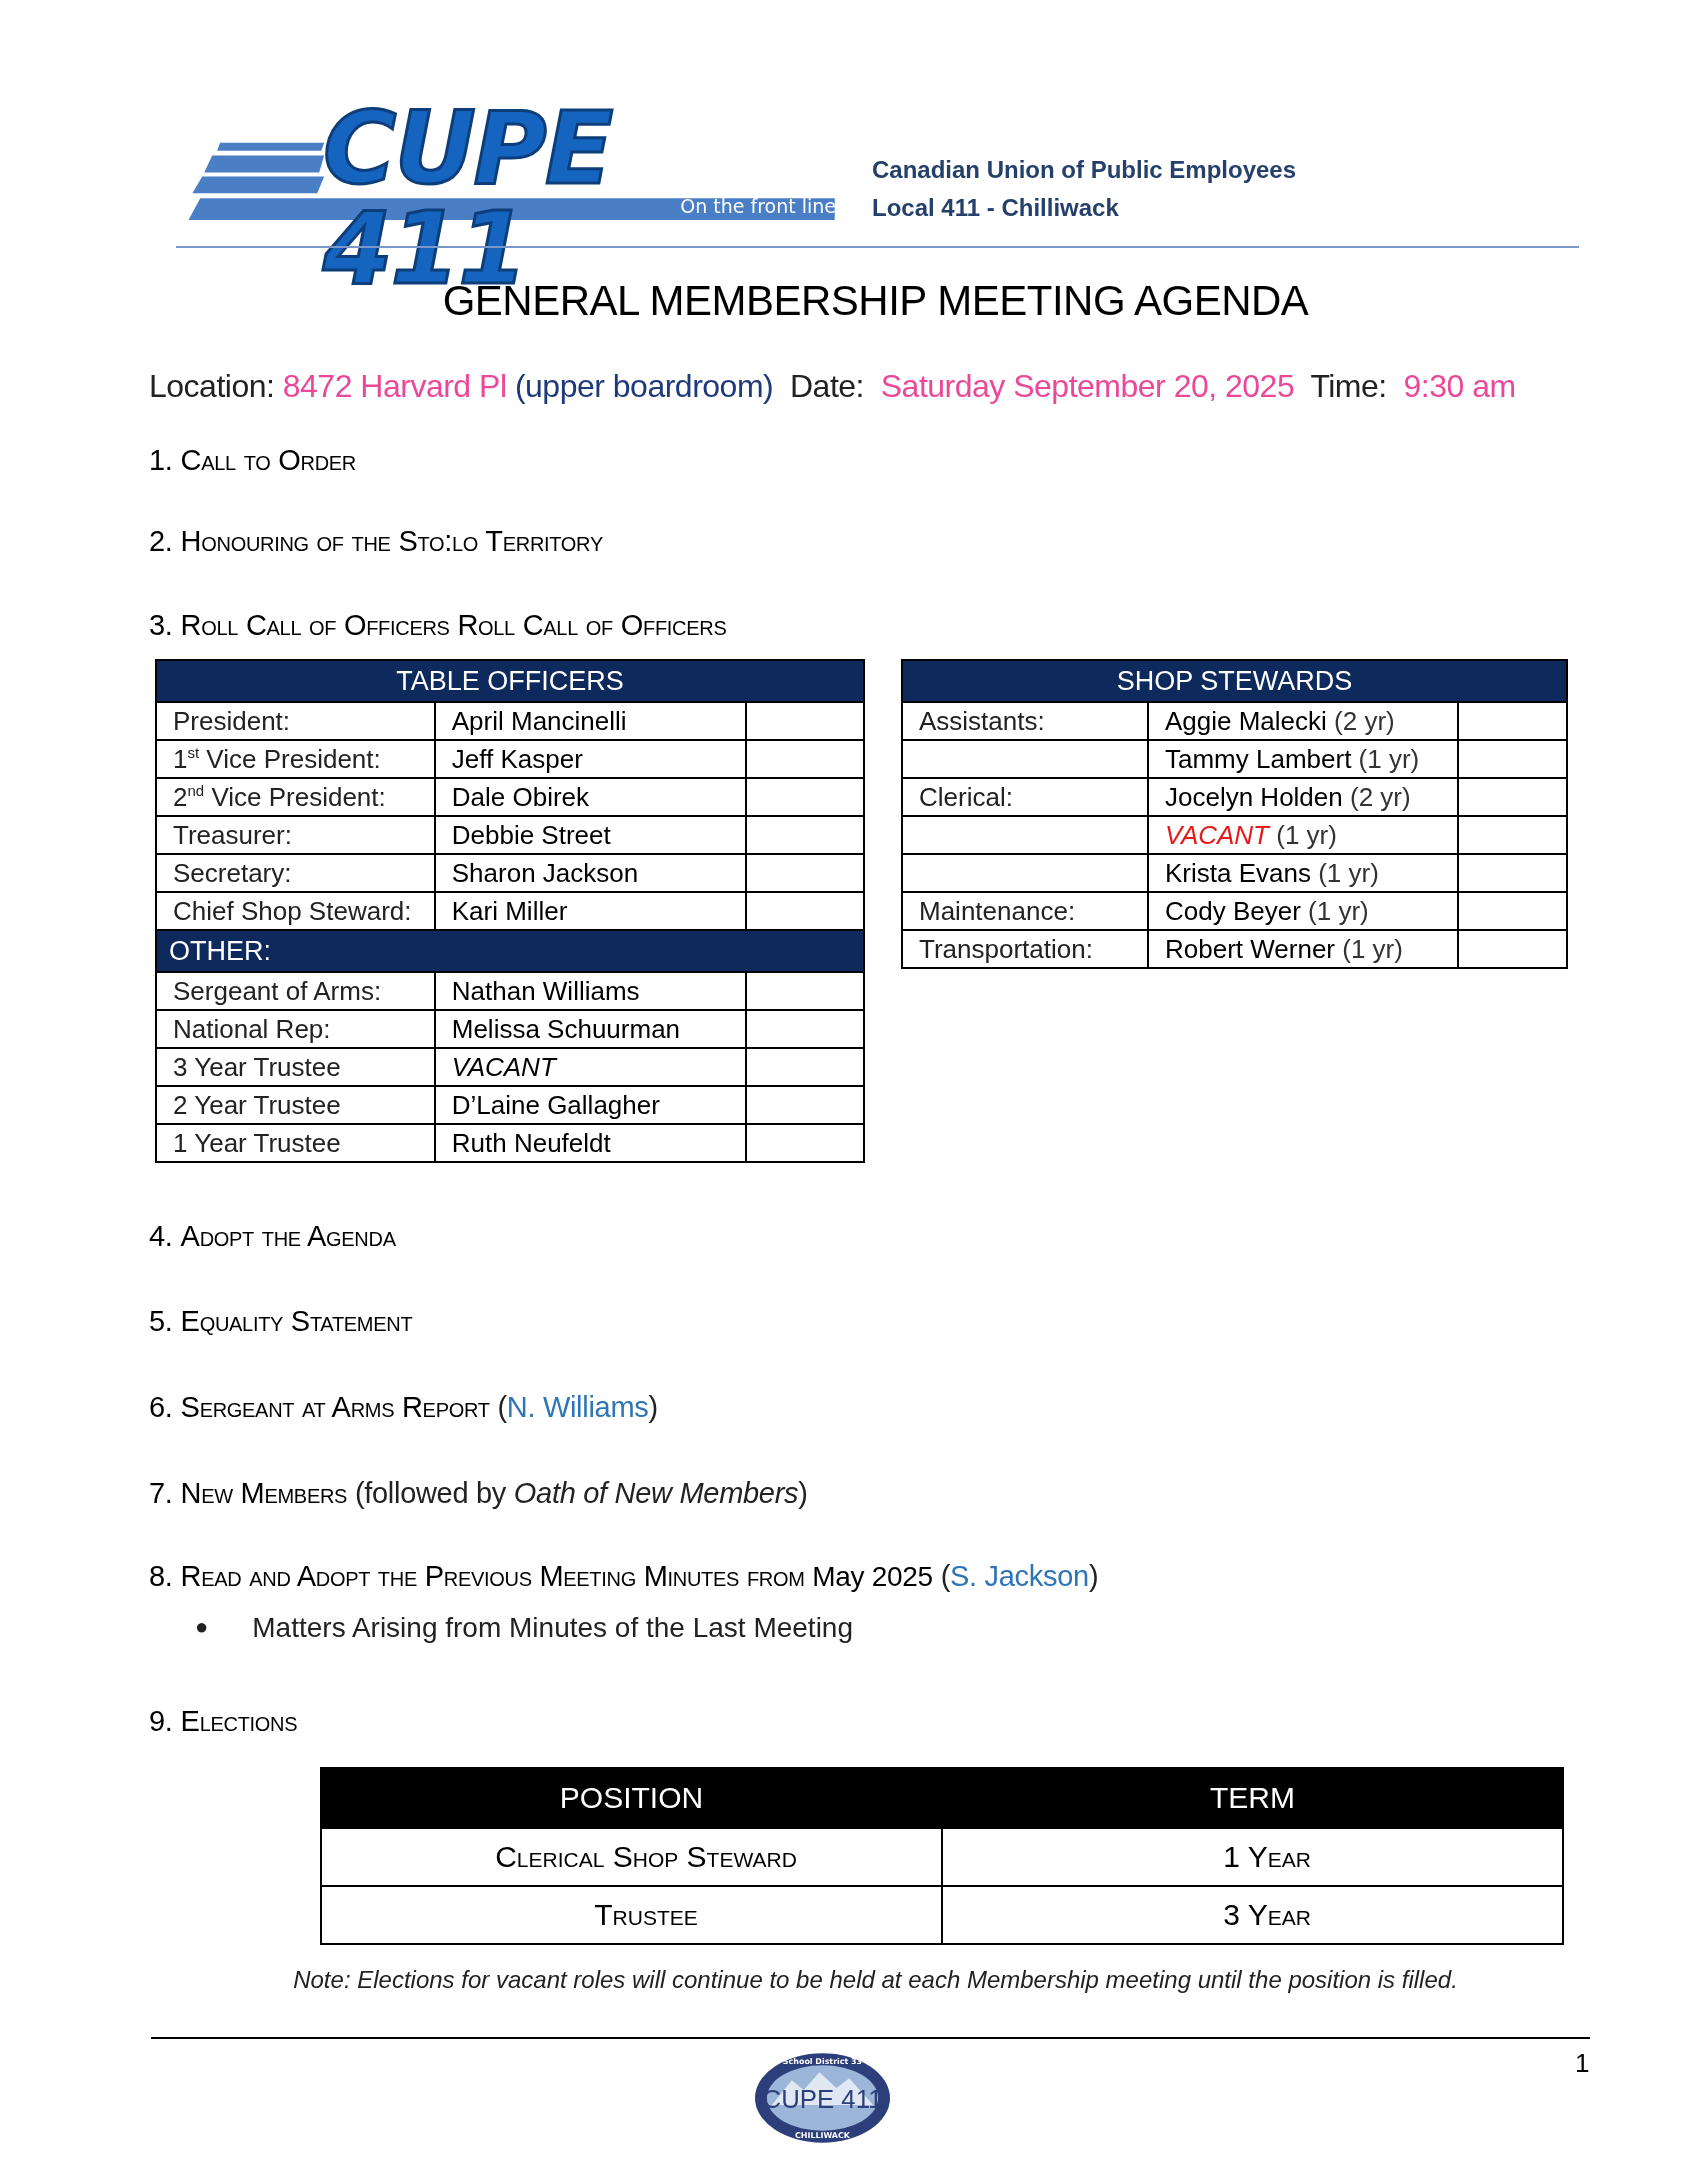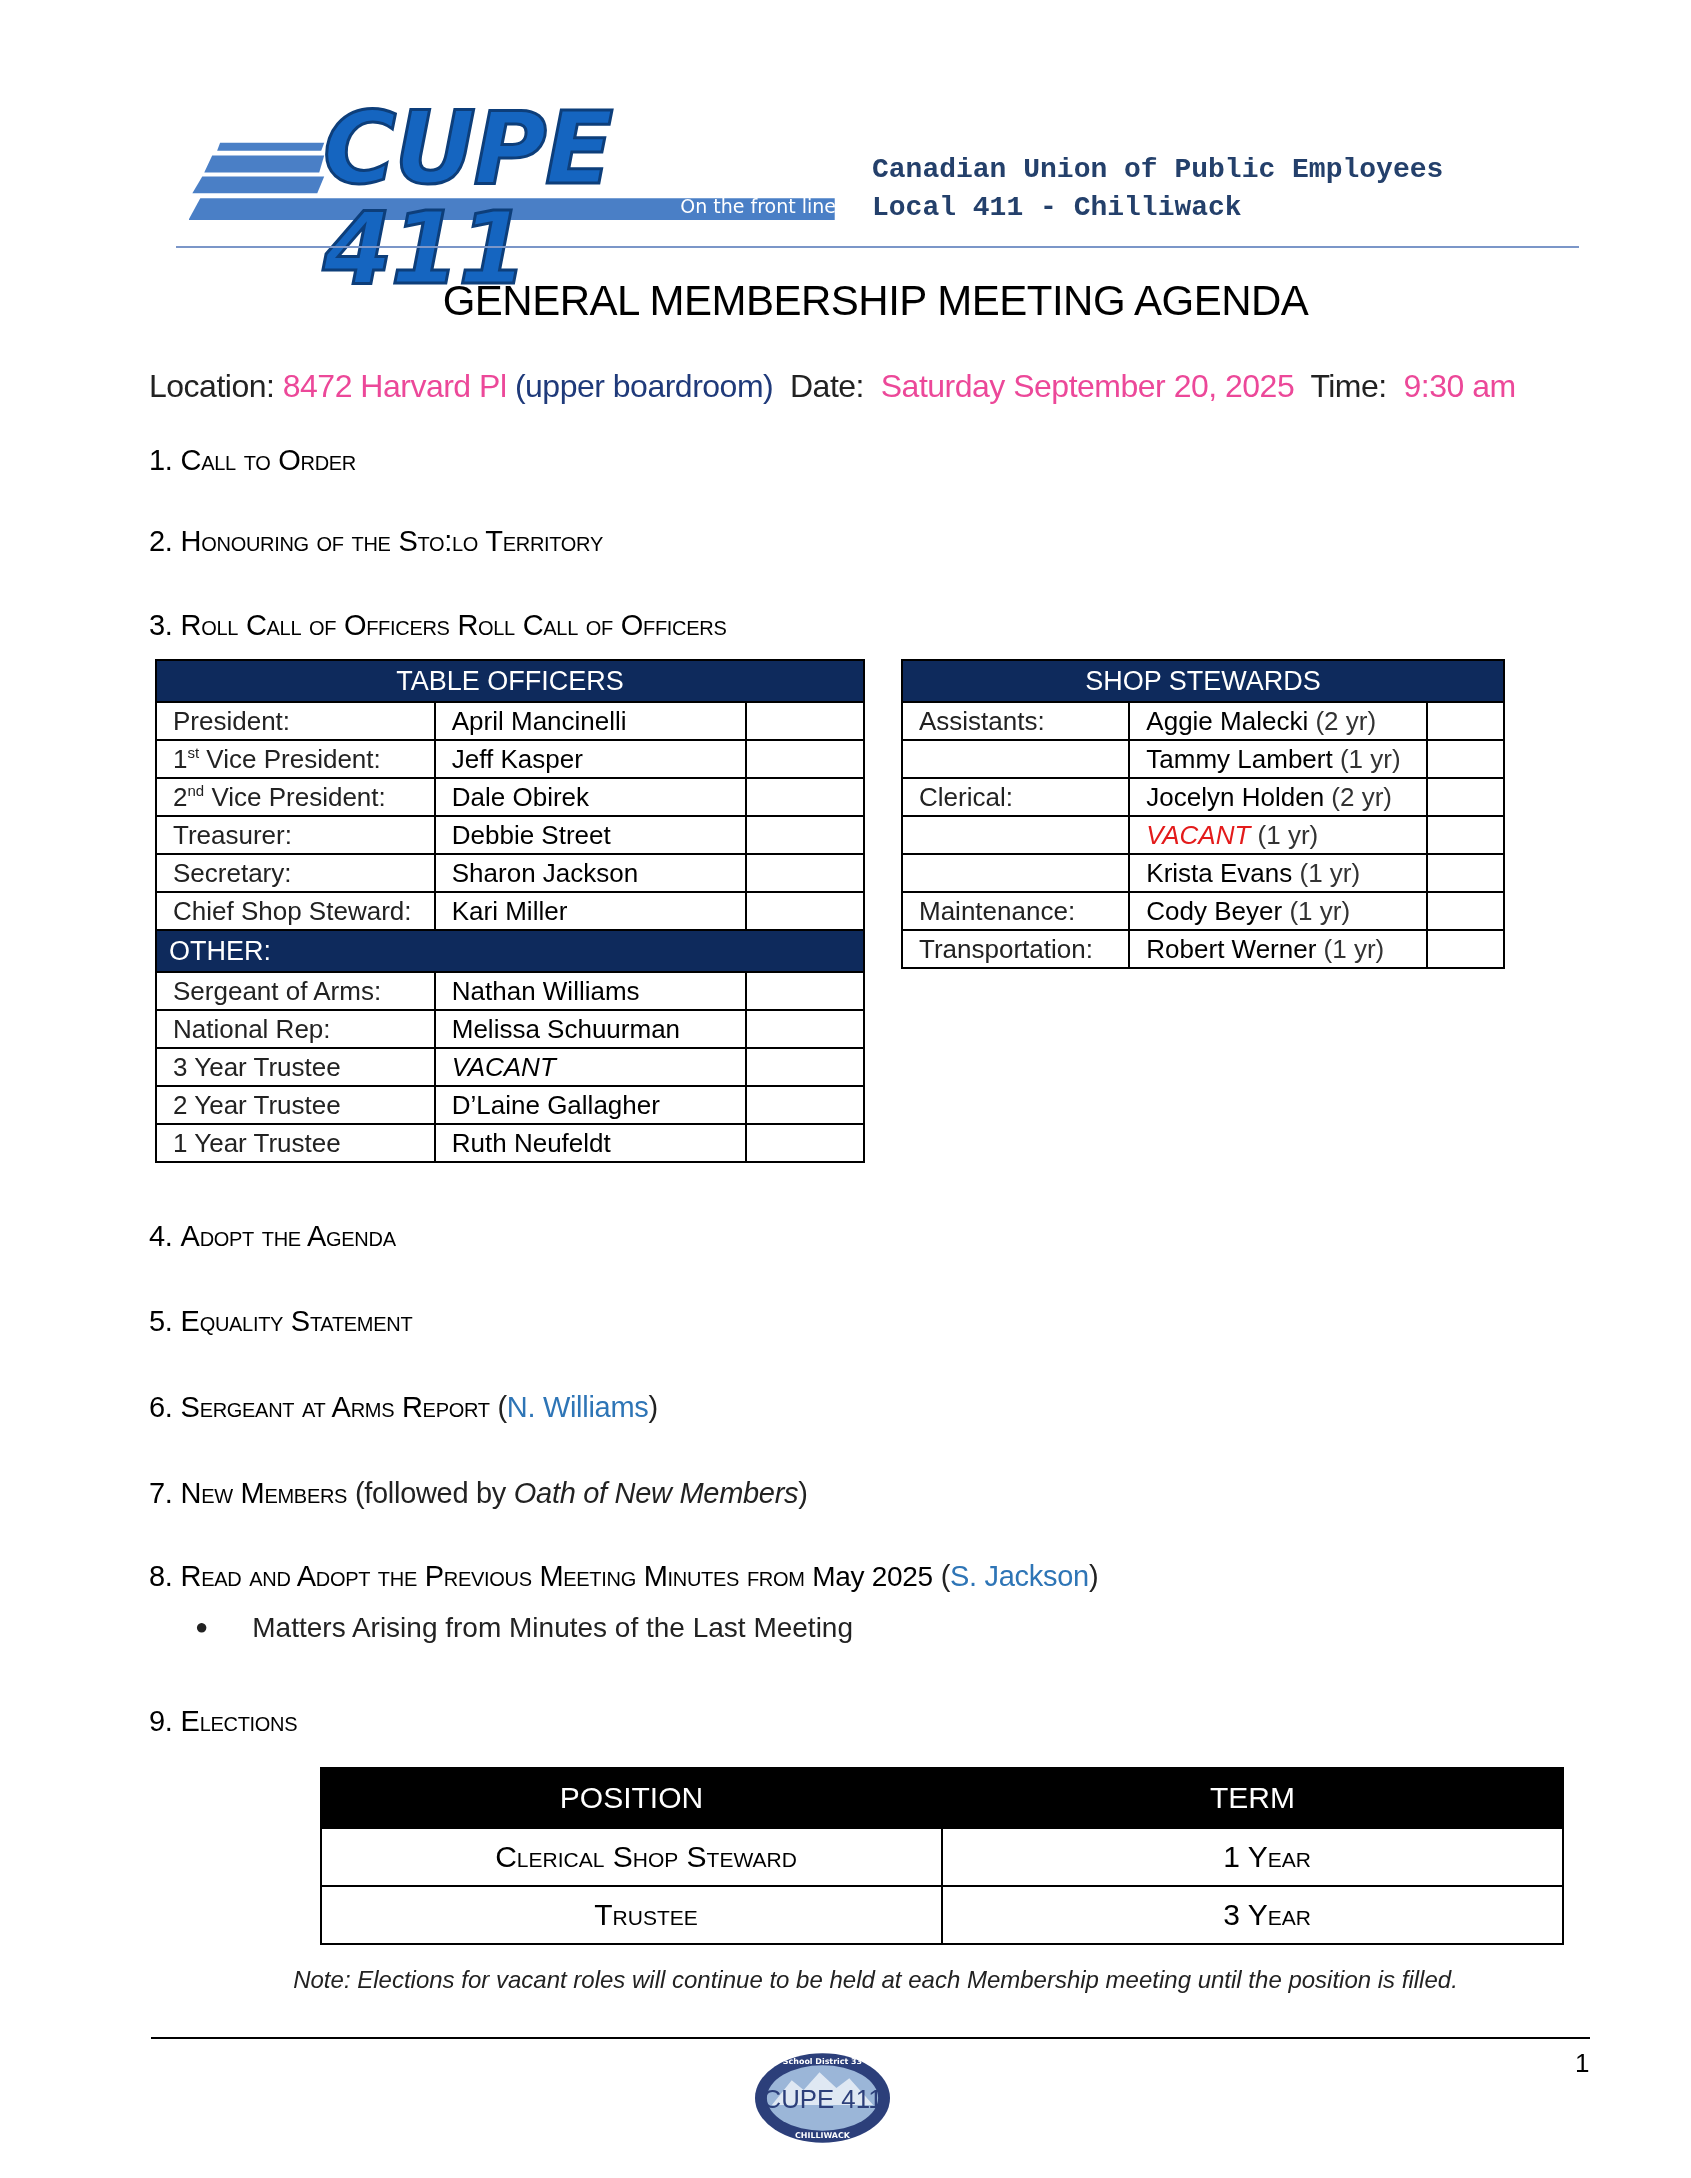--- a/index.html
+++ b/index.html
@@ -8,22 +8,22 @@
 
     
     .header { position: absolute; left: 0; top: 0; width: 1692px; height: 259px; }
     .logo { position: absolute; left: 189px; top: 111px; width: 657px; height: 114px; }
     .logo-stripes { position: absolute; left: 0; top: 0; width: 657px; height: 114px; }
     .logo-text { position: absolute; left: 134px; top: -12px; font-family: "DejaVu Sans", sans-serif;
                  font-weight: bold; font-style: italic; font-size: 100px; letter-spacing: -2px;
                  color: #1565c0; -webkit-text-stroke: 3px #0d3e7a; line-height: 1; }
     .logo-tagline { position: absolute; right: 10px; top: 84px; font-size: 19px; color: #ffffff;
                     font-family: "DejaVu Sans", sans-serif; }
-    .org-name { position: absolute; left: 872px; top: 151px; font-family: Liberation Mono, monospace;
-                font-weight: bold; font-size: 28px; color: #24406b; line-height: 38px; }
+    .org-name { position: absolute; left: 872px; top: 151px; font-family: Liberation Sans, sans-serif;
+                font-weight: bold; font-size: 24px; color: #24406b; line-height: 38px; }
     .header-rule { position: absolute; left: 176px; top: 246px; width: 1403px; height: 2px; background: #7b96c8; }
 
     
     .doc-title { position: absolute; left: 0; top: 277px; width: 1751px; text-align: center;
                  font-size: 42px; letter-spacing: -0.5px; }
     .meeting-info { position: absolute; left: 149px; top: 368px; font-size: 32px; white-space: nowrap; letter-spacing: -0.5px; }
     .meeting-info .lbl { font-weight: normal; color: #222; }
     .meeting-info .val { font-weight: normal; color: #ec4899; }
     .meeting-info .room { color: #1f3a7a; }
 
@@ -42,21 +42,21 @@
     table.roll td { border: 2px solid #000; height: 36px; padding: 0 0 0 16px; white-space: nowrap; }
     table.roll td.role { color: #222; }
     table.roll td.name { color: #000; }
     table.roll th { background: #0e2a5c; color: #fff; font-weight: normal; height: 38px; border: 2px solid #000; font-size: 27px; }
     table.roll th.left { text-align: left; padding-left: 12px; }
     .vacant { color: #e31b1b; font-style: italic; }
     .term { color: #333; }
 
     #officers { left: 155px; top: 659px; width: 710px; }
     #officers col.c1 { width: 279px; } #officers col.c2 { width: 312px; } #officers col.c3 { width: 119px; }
-    #stewards { left: 901px; top: 659px; width: 604px; }
+    #stewards { left: 901px; top: 659px; width: 667px; }
     #stewards col.c1 { width: 251px; } #stewards col.c2 { width: 314px; } #stewards col.c3 { width: 117px; }
 
     
     table.elections { position: absolute; left: 320px; top: 1767px; width: 1244px; border-collapse: collapse; }
     table.elections th { background: #000; color: #fff; font-weight: normal; font-size: 30px; height: 56px; border: 2px solid #000; }
     table.elections td { border: 2px solid #000; height: 54px; text-align: center; font-size: 30px; font-variant: small-caps; padding-left: 30px; }
     table.elections col { width: 50%; }
     .election-note { position: absolute; left: 0; top: 1966px; width: 1751px; text-align: center; font-size: 24px;
                      font-style: italic; color: #222; }
 

